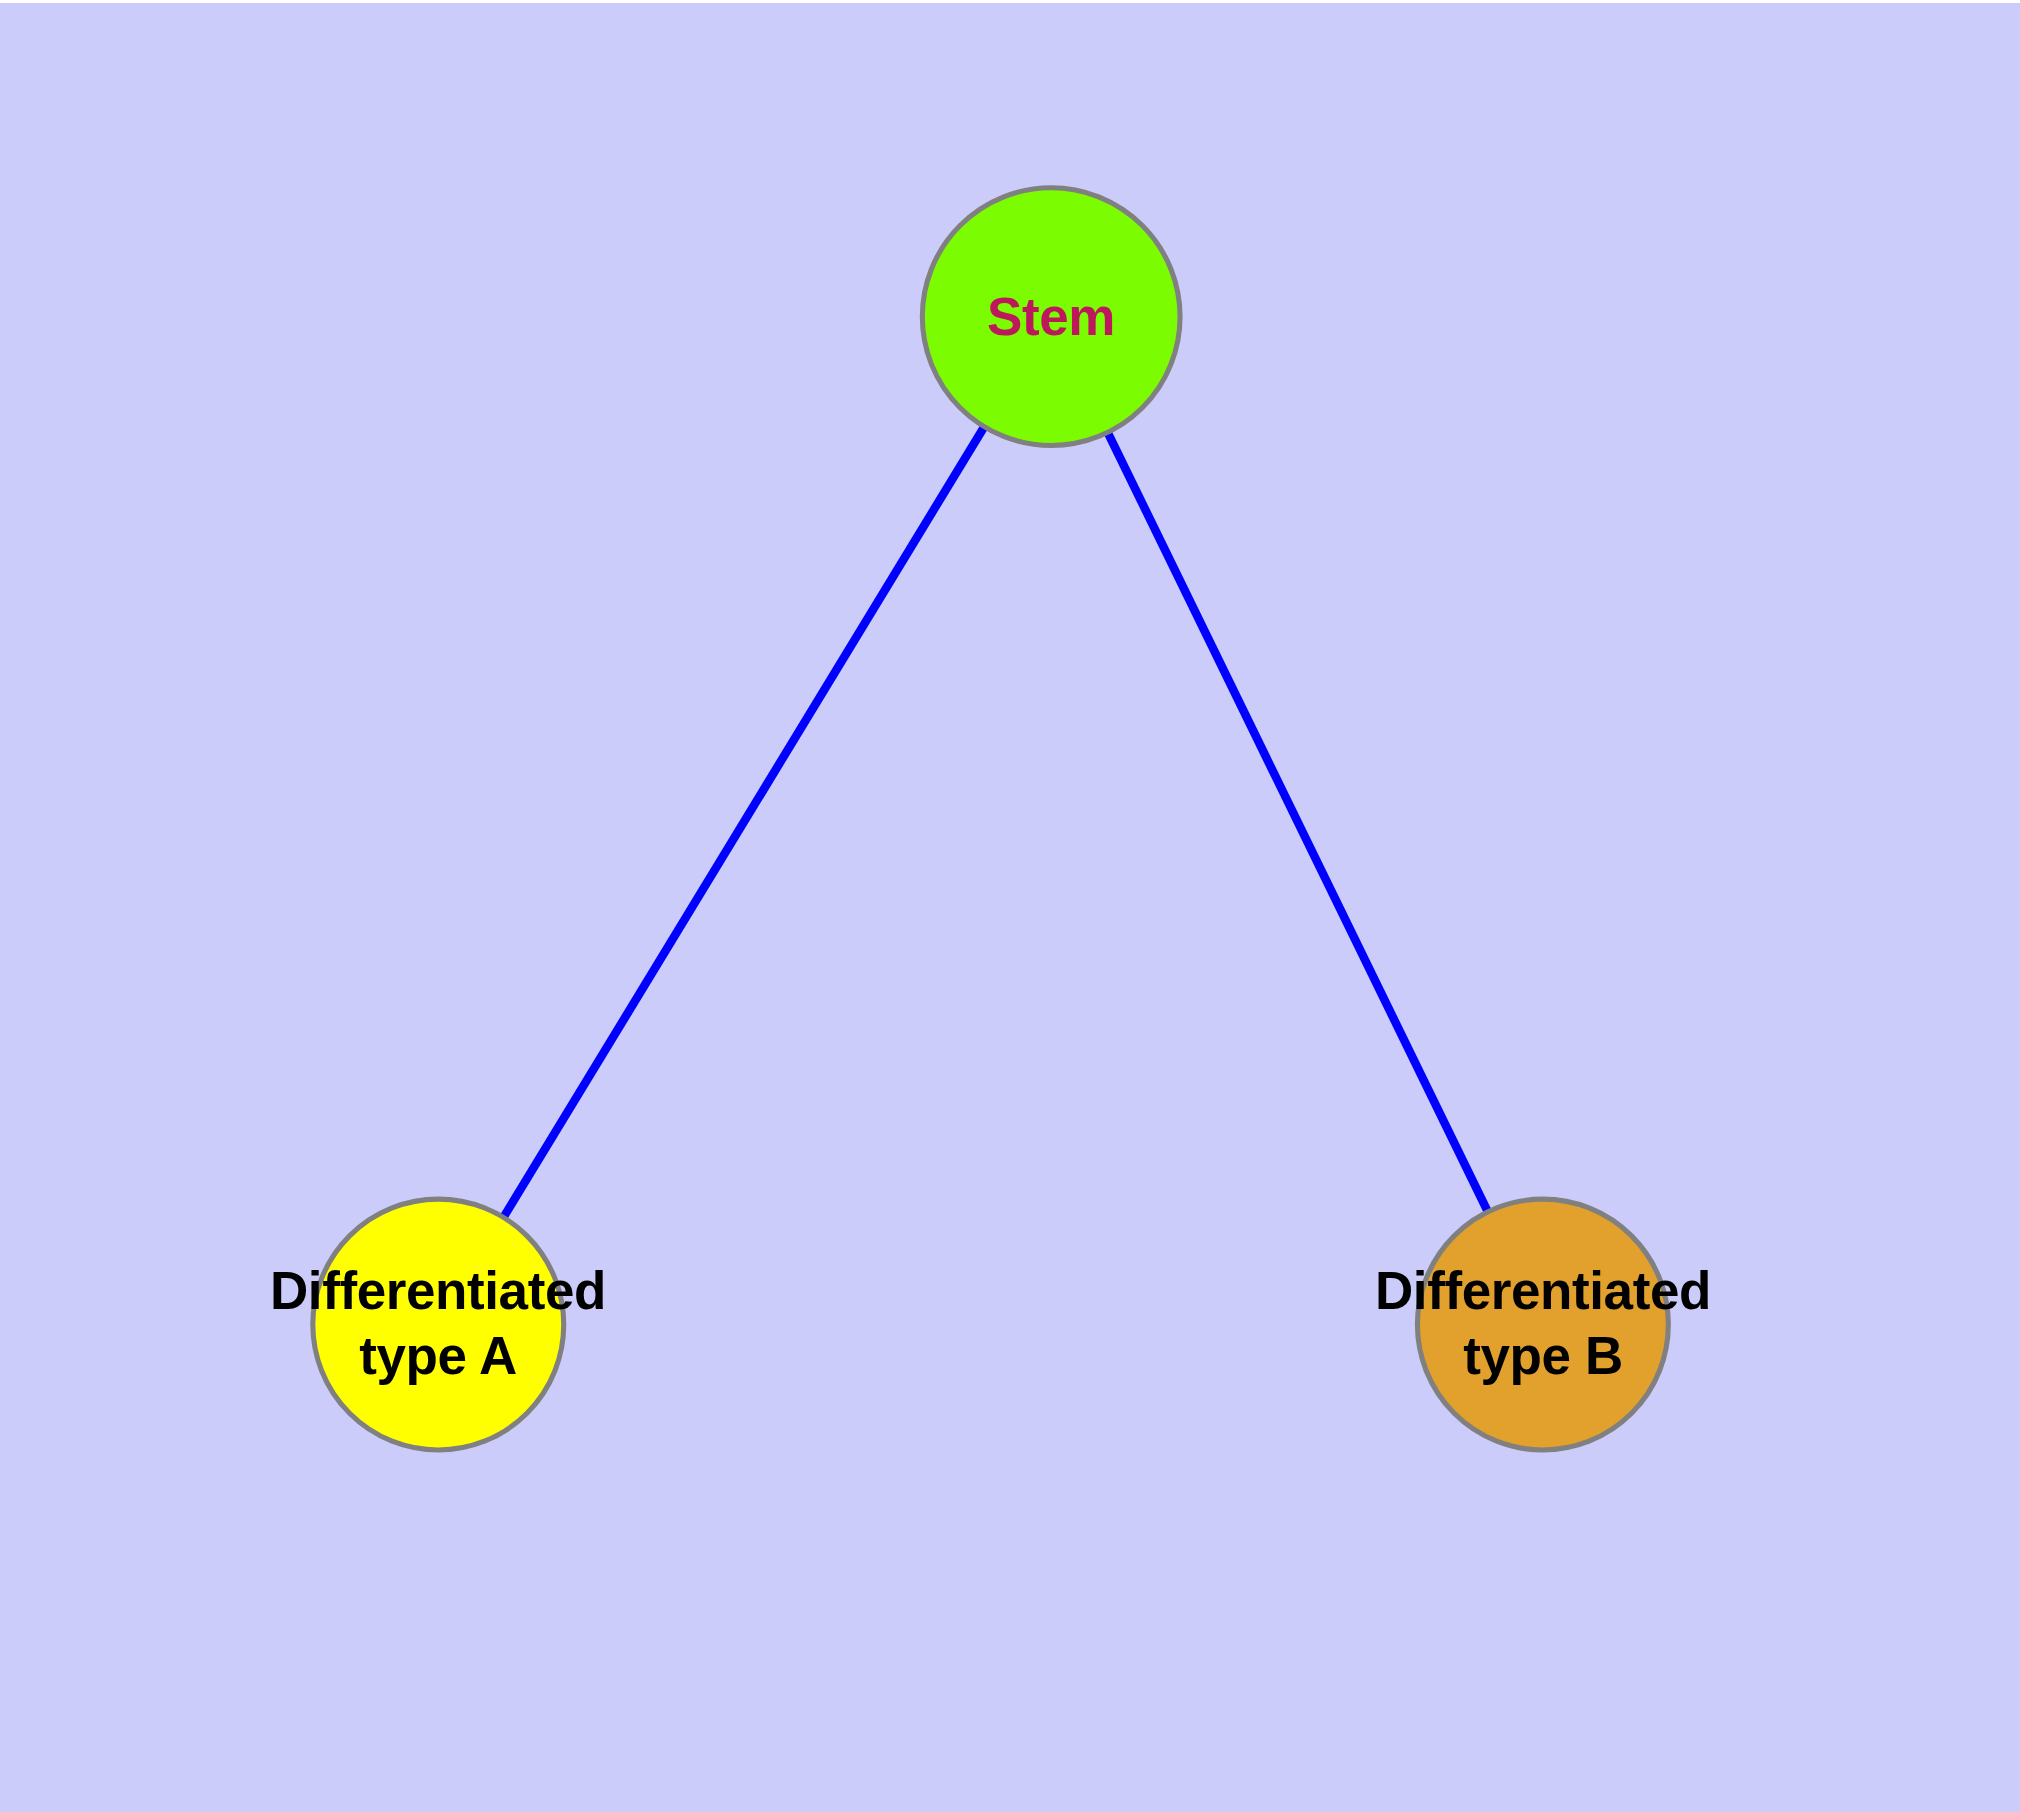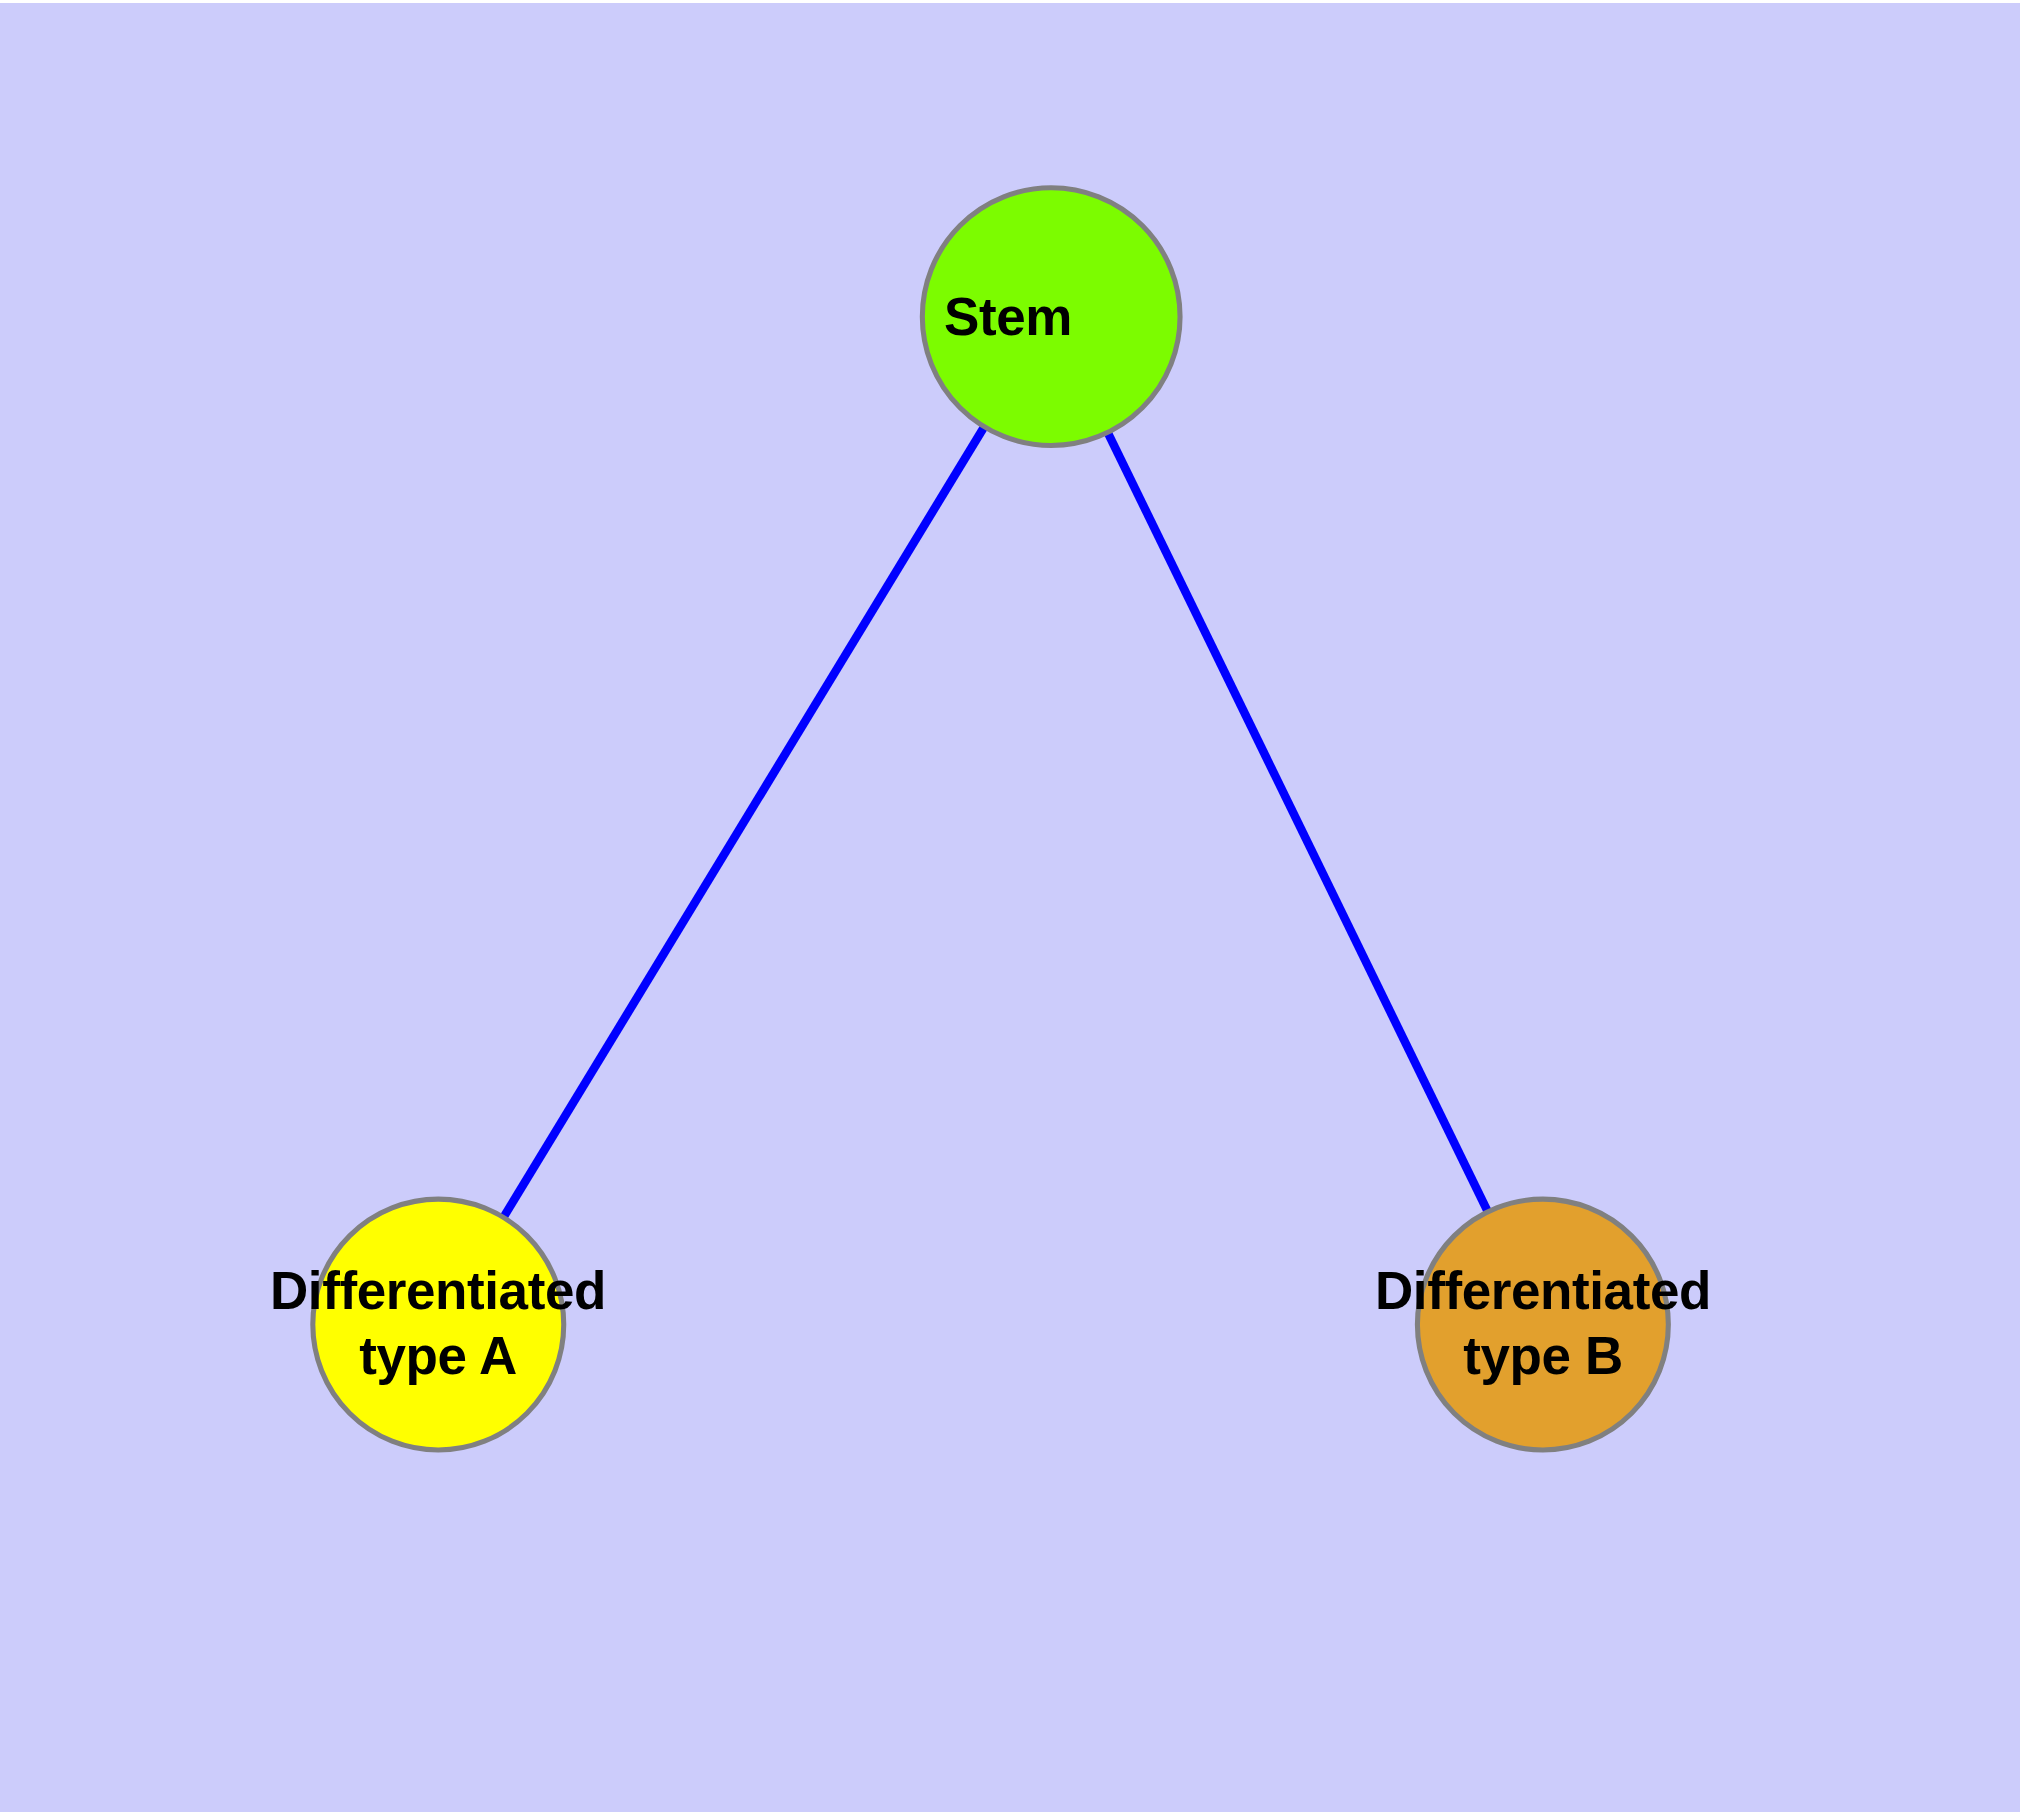--- a/index.html
+++ b/index.html
@@ -63,20 +63,20 @@
           <line x1="1240" y1="370" x2="1820" y2="1559" stroke="#0000ff" stroke-width="10" stroke-linecap="butt"></line>
         </g>
       <g id="nodes-layer">
           <circle cx="1240" cy="370" r="152" fill="#7cfc00" stroke="#808080" stroke-width="6"></circle>
           <circle cx="517" cy="1559" r="148" fill="#ffff00" stroke="#808080" stroke-width="6"></circle>
           <circle cx="1820" cy="1559" r="148" fill="#e2a02d" stroke="#808080" stroke-width="6"></circle>
         </g>
     </svg>
 
     <div id="labels-layer">
-        <div class="node-label" style="left: 1008px; top: 314px; color: #000000; font-size: 53px;"><span>Stem</span></div>
+        <div class="node-label" style="left: 1051px; top: 314px; color: #be185d; font-size: 53px;"><span>Stem</span></div>
         <div class="node-label" style="left: 438px; top: 1321px; color: rgb(0, 0, 0); font-size: 53px;"><span>Differentiated</span><br><span>type A</span></div>
         <div class="node-label" style="left: 1543px; top: 1321px; color: rgb(0, 0, 0); font-size: 53px;"><span>Differentiated</span><br><span>type B</span></div>
       </div>
 
   </div>
 </div>
 
 
 </body></html>

